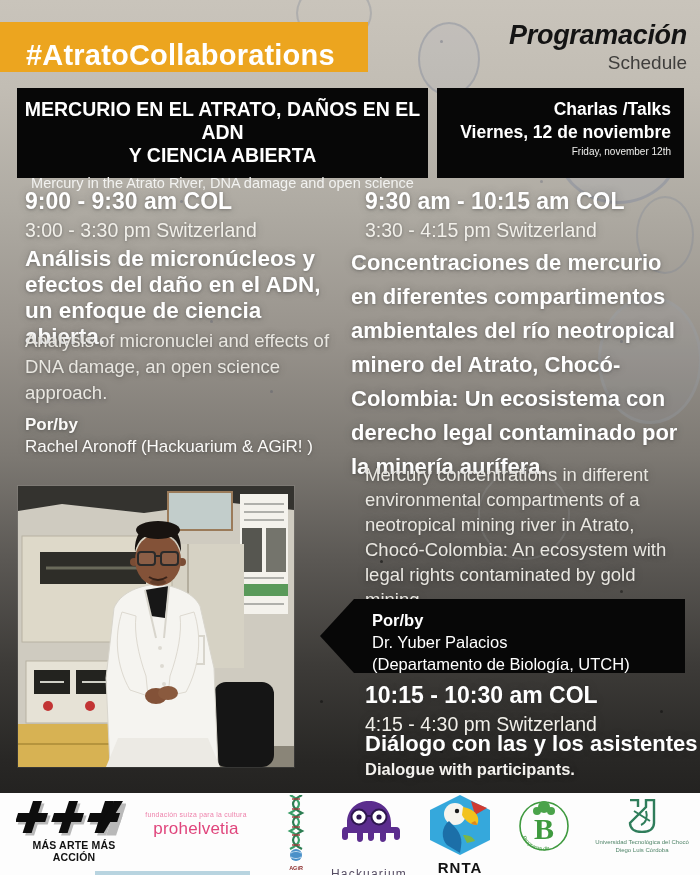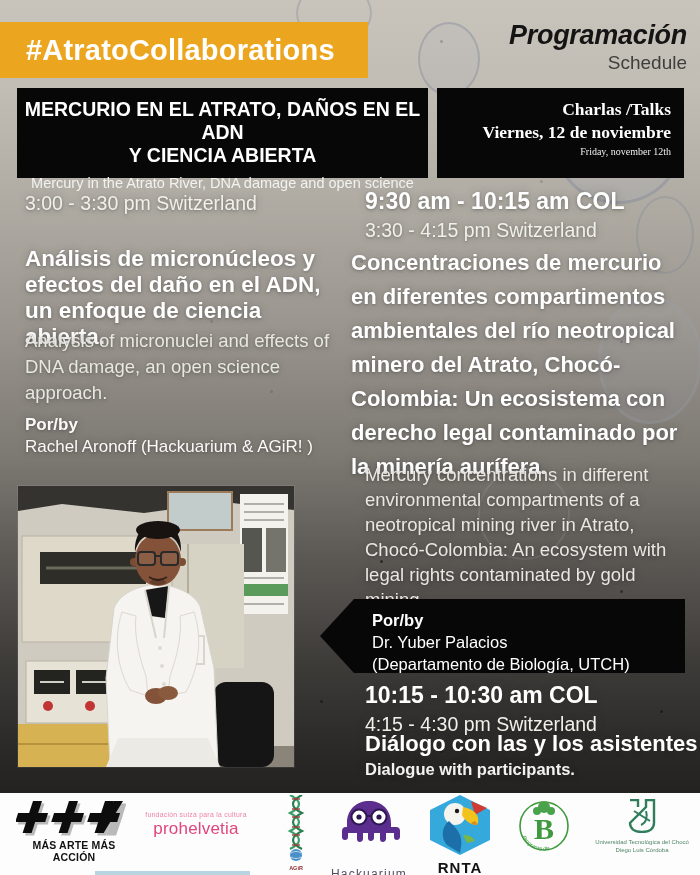--- a/index.html
+++ b/index.html
@@ -22,33 +22,33 @@
   .c7 { left:636px; top:196px; width:58px;  height:78px;  border:2px solid rgba(110,120,145,.24); }
   .speck-light { left:120px; top:60px; width:3px; height:3px; border-radius:50%; background:rgba(80,85,110,.45);
     box-shadow: 180px 30px rgba(80,85,110,.4), 320px -20px rgba(80,85,110,.35), 60px 140px rgba(80,85,110,.35),
       420px 120px rgba(80,85,110,.3), 520px 60px rgba(80,85,110,.35), 240px 200px rgba(80,85,110,.3),
       90px 260px rgba(80,85,110,.3), 500px 280px rgba(70,75,95,.3), 150px 330px rgba(70,75,95,.3); }
   .speck-dark { left:380px; top:560px; width:3px; height:3px; border-radius:50%; background:rgba(0,0,0,.5);
     box-shadow: 120px 80px rgba(0,0,0,.45), 240px 30px rgba(0,0,0,.4), -60px 140px rgba(0,0,0,.4),
       60px 190px rgba(0,0,0,.4), 280px 150px rgba(0,0,0,.4), -180px 60px rgba(0,0,0,.35); }
 
   
-  .banner { left:0; top:22px; width:368px; height:56px; background:#ECA51F;
-    display:flex; align-items:center; padding-left:26px; }
+  .banner { left:0; top:22px; width:368px; height:50px; background:#ECA51F;
+    display:flex; align-items:flex-end; padding-left:26px; }
   .banner-text { font-size:29px; font-weight:bold; color:#ffffff; letter-spacing:.2px; }
   .program { right:13px; top:20px; text-align:right; }
   .program-title { font-size:27px; font-style:italic; font-weight:bold; color:#141414; letter-spacing:-.3px; }
   .program-sub { font-size:19px; color:#3f3e3c; margin-top:1px; }
 
   
   .black-box { background:#070707; color:#ffffff; }
   .title-box { left:17px; top:88px; width:411px; height:90px; text-align:center; padding-top:10px; }
   .title-line { font-size:19.5px; font-weight:bold; line-height:23px; }
   .title-en { font-size:14.5px; margin-top:8px; color:#f2f2f0; }
-  .date-box { left:437px; top:88px; width:247px; height:90px; text-align:right; padding:11px 13px 0 16px;font-family:Liberation Serif, serif; }
+  .date-box { left:437px; top:88px; width:247px; height:90px; text-align:right; padding:11px 13px 0 16px; }
   .date-talks { font-size:17.5px; font-weight:bold; }
   .date-es { font-size:17.5px; font-weight:bold; margin-top:2px; }
   .date-en { font-size:10px; margin-top:3px; color:#efefed; }
 
   
   .lshadow { text-shadow:0 1px 3px rgba(40,40,40,.35), 0 0 8px rgba(60,60,60,.25); }
   .time-main { font-size:23px; font-weight:bold; color:#ffffff; }
   .time-sub  { font-size:19.5px; color:#f2f0ea; margin-top:4px; }
   .para-es { font-weight:bold; color:#ffffff; }
   .para-en { color:#e9e7e1; }
@@ -117,20 +117,21 @@
     <div class="title-line">Y CIENCIA ABIERTA</div>
     <div class="title-en">Mercury in the Atrato River, DNA damage and open science</div>
   </div>
   <div class="abs black-box date-box">
     <div class="date-talks">Charlas /Talks</div>
     <div class="date-es">Viernes, 12 de noviembre</div>
     <div class="date-en">Friday, november 12th</div>
   </div>
 
   <div class="abs s1-time lshadow">
+    <div class="time-main">9:00 - 9:30 am COL</div>
     <div class="time-sub">3:00 - 3:30 pm Switzerland</div>
   </div>
   <div class="abs s1-es para-es lshadow">Análisis de micronúcleos y efectos del daño en el ADN, un enfoque de ciencia abierta.</div>
   <div class="abs s1-en para-en lshadow">Analysis of micronuclei and effects of DNA damage, an open science approach.</div>
   <div class="abs s1-by lshadow">
     <div class="by-label">Por/by</div>
     <div>Rachel Aronoff  (Hackuarium &amp; AGiR! )</div>
   </div>
 
   <svg class="abs photo" viewBox="0 0 276 281" aria-hidden="true">

